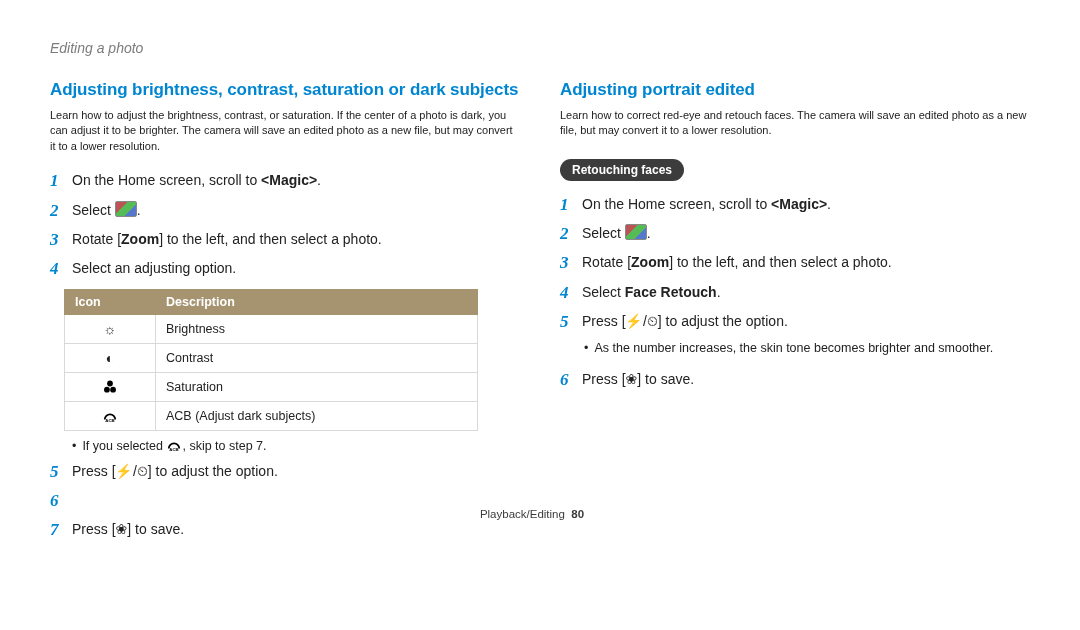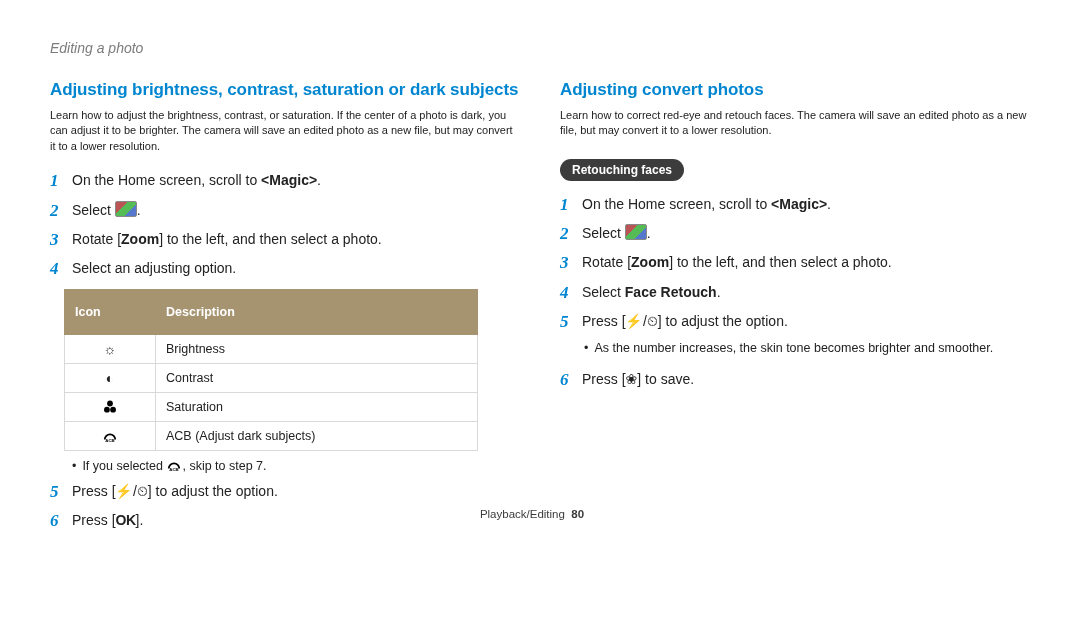--- a/index.html
+++ b/index.html
@@ -8,21 +8,21 @@
   .cols{display:flex;gap:40px}
   .col{flex:1}
   h2{color:#0086d1;font-size:17px;font-weight:700;margin:0 0 8px 0;letter-spacing:-0.1px}
   .intro{font-size:11px;line-height:1.4;margin:0 0 14px 0;color:#222}
   ol.steps{list-style:none;padding:0;margin:0 0 6px 0}
   ol.steps>li{display:flex;align-items:flex-start;margin:3px 0;font-size:14px;line-height:1.55}
   .num{color:#0086d1;font-style:italic;font-weight:600;font-size:17px;width:22px;flex:0 0 22px;font-family:Georgia,serif}
   .txt{flex:1;padding-top:2px}
   .pill{display:inline-block;background:#3c3c3c;color:#fff;font-size:12px;font-weight:700;padding:4px 12px;border-radius:11px;margin:6px 0 8px 0}
   table.icons{border-collapse:collapse;width:88%;margin:2px 0 6px 14px;font-size:12.5px}
-  table.icons th{background:#a69471;color:#fff;text-align:left;padding:15px 10px;font-weight:700;border:1px solid #a69471}
+  table.icons th{background:#a69471;color:#fff;text-align:left;padding:5px 10px;font-weight:700;border:1px solid #a69471}
   table.icons td{border:1px solid #d9d9d9;padding:6px 10px;vertical-align:middle}
   .ic{display:inline-block;width:16px;text-align:center;font-size:14px}
   .note{font-size:12.5px;margin:6px 0 6px 22px}
   .note .b{display:inline-block;width:6px}
   .footer{position:absolute;bottom:20px;left:0;right:16px;text-align:center;font-size:11.5px;color:#3c3c3c}
   .footer .pn{font-weight:700}
   .inline-icon{display:inline-block;width:20px;height:14px;background:linear-gradient(135deg,#b55 0 33%,#5b5 33% 66%,#57c 66% 100%);border:1px solid #888;border-radius:2px;vertical-align:-2px}
   .ok{font-weight:800;letter-spacing:-0.5px}
   svg.sicon{width:14px;height:14px;vertical-align:-2px}
 </style>
@@ -108,35 +108,32 @@
 
     <ol class="steps">
       <li>
             <span class="num">5</span>
         <span class="txt">
           <span>Press [</span><span>⚡</span><span>/</span><span>⏲</span><span>] to adjust the option.</span>
         </span>
           </li>
       <li>
             <span class="num">6</span>
-        <span class="txt">
-          <span>Press [</span><span class="ok">OK</span><span>].</span>
-        </span>
           </li>
       <li>
             <span class="num">7</span>
         <span class="txt">
           <span>Press [</span><span>❀</span><span>] to save.</span>
         </span>
           </li>
     </ol>
   </div>
 
   <div class="col">
-    <h2>Adjusting convert photos</h2>
+    <h2>Adjusting portrait edited</h2>
     <p class="intro">Learn how to correct red-eye and retouch faces. The camera will save an edited photo as a new file, but may convert it to a lower resolution.</p>
 
     <div class="pill">Retouching faces</div>
 
     <ol class="steps">
       <li>
             <span class="num">1</span>
         <span class="txt">
           <span>On the Home screen, scroll to </span><b>&lt;Magic&gt;</b><span>.</span>
         </span>

